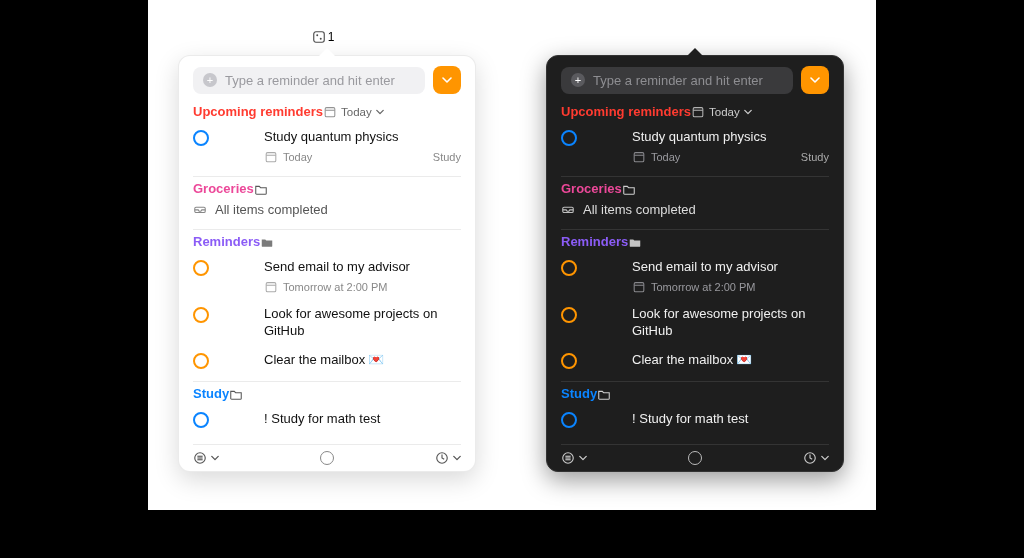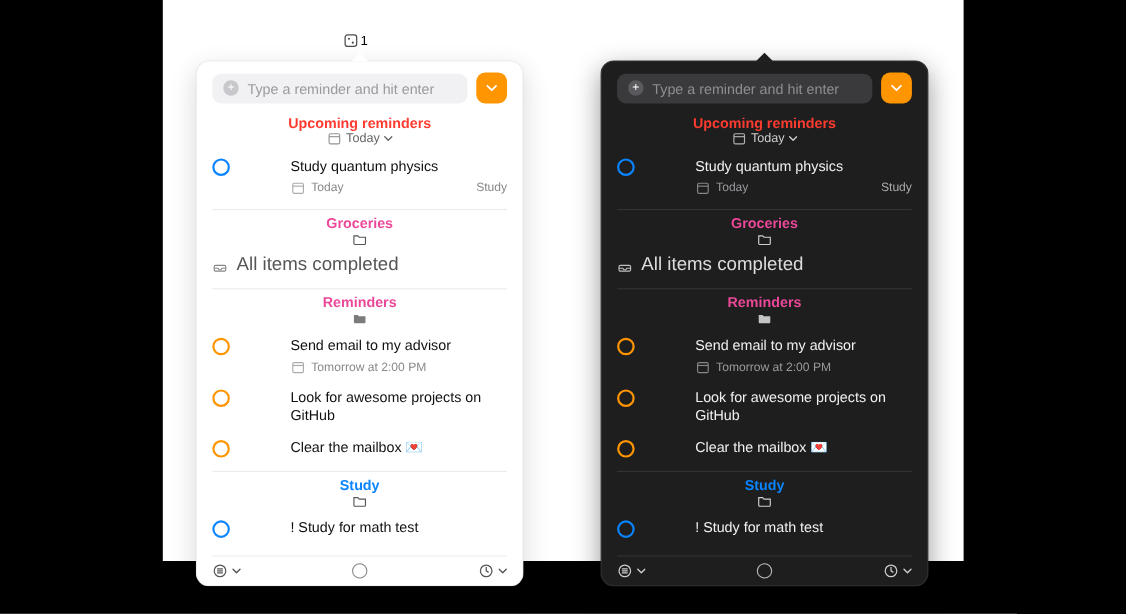--- a/index.html
+++ b/index.html
@@ -45,27 +45,26 @@
   }
   .light .plus-icon { background: #c7c7cc; }
   .dark  .plus-icon { background: #5a5a5e; }
   .add-btn {
     width: 28px; height: 28px; border-radius: 8px; background: #ff9500;
     display: inline-flex; align-items: center; justify-content: center;
     color: #fff; font-size: 12px;
   }
 
   .section-head {
-    display: flex; align-items: center; justify-content: space-between;
-    flex-direction: column;
+    display: flex; align-items: center; 
   }
   .section-head .title { font-weight: 700; font-size: 13px; }
   .title-red    { color: #ff3b30; }
   .title-pink   { color: #ec4899; }
-  .title-orange { color: #ec4899; }
+  .title-orange { color: #8b5cf6; }
   .title-blue   { color: #0a84ff; }
 
   .filter-chip {
     font-size: 11.5px; display: inline-flex; align-items: center; gap: 4px;
   }
   .light .filter-chip { color: #666; }
   .dark  .filter-chip { color: #ccc; }
 
   .list { margin-top: 4px; }
   .item { display: flex; align-items: flex-start; gap: 8px; padding: 6px 0; font-size: 13px; }
@@ -78,21 +77,21 @@
   .light .item .tag { color: #888; }
   .dark  .item .tag { color: #aaa; }
 
   .circle {
     width: 16px; height: 16px; border-radius: 50%; border: 2px solid;
     flex-shrink: 0; margin-top: 1px;
   }
   .circle.blue   { border-color: #0a84ff; }
   .circle.orange { border-color: #ff9500; }
 
-  .completed-row { display:flex; align-items:flex-end; gap:8px; font-size:17px; padding:6px 0; }
+  .completed-row { display:flex; align-items:flex-start; gap:8px; font-size:13px; padding:6px 0; }
   .light .completed-row { color:#555; }
   .dark  .completed-row { color:#ddd; }
 
   .divider { height: 1px; margin: 6px 0 4px 0; }
   .light .divider { background: rgba(0,0,0,.08); }
   .dark  .divider { background: rgba(255,255,255,.1); }
 
   .folder-icon, .folder-solid, .tray-icon, .calendar-icon, .dice-icon {
     display:inline-block; width:14px; height:14px; opacity:.7;
   }

